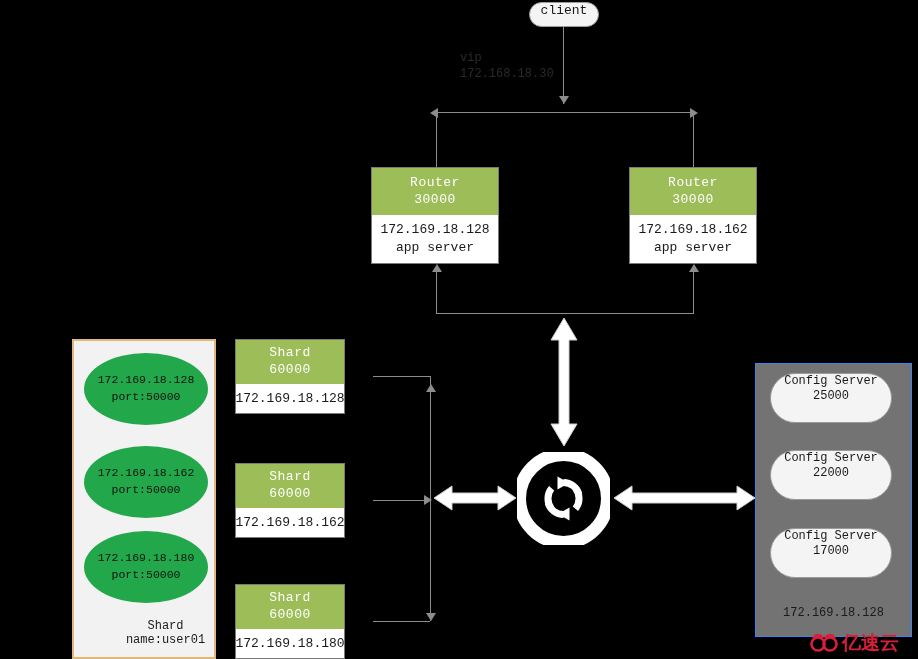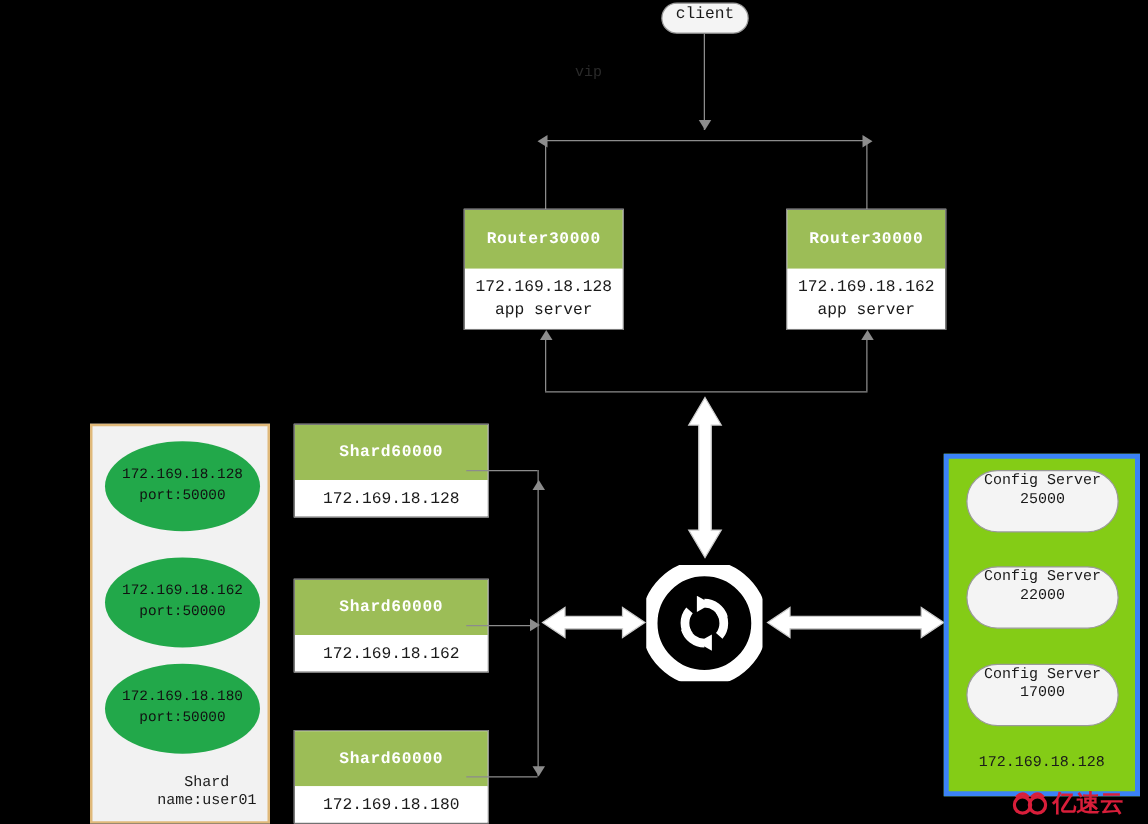--- a/index.html
+++ b/index.html
@@ -42,45 +42,45 @@
   .card {
     box-sizing: border-box;
     border: 1px solid #7a7a7a;
     background: #ffffff;
     display: flex;
     flex-direction: column;
   }
   .card-head {
     background: #9cbd57;
     color: #ffffff;
-    font-weight: bold;
-    text-align: center;
-    display: flex;
-    flex-direction: row;
+    font-weight: normal;
+    text-align: center;
+    display: flex;
+    flex-direction: column;
     align-items: center;
     justify-content: center;
     line-height: 1.3;
     letter-spacing: 0.5px;
   }
   .card-body {
     background: #ffffff;
     color: #1a1a1a;
     text-align: center;
     display: flex;
     flex-direction: column;
     align-items: center;
     justify-content: center;
     line-height: 1.35;
   }
 
   .router-card { width: 128px; height: 97px; font-size: 13px; }
   .router-card .card-head { height: 47px; font-size: 13px; }
   .router-card .card-body { flex: 1; font-size: 13px; }
 
-  .shard-card { width: 156px; height: 75px; }
+  .shard-card { width: 110px; height: 75px; }
   .shard-card .card-head { height: 44px; font-size: 13px; }
   .shard-card .card-body { flex: 1; font-size: 13px; }
 
   
   .panel-left {
     left: 72px; top: 339px; width: 144px; height: 320px;
     background: #f2f2f2;
     border: 2px solid #e0b97a;
     box-sizing: border-box;
   }
@@ -105,22 +105,22 @@
     left: 0; right: 0; bottom: 10px;
     text-align: center;
     color: #1a1a1a;
     font-size: 12px;
     margin-left: 43px;
   }
 
   
   .panel-right {
     left: 755px; top: 363px; width: 157px; height: 274px;
-    background: #84cc16;
-    border: 4px solid #3b82f6;
+    background: #737373;
+    border: 1px solid #3b82f6;
     box-sizing: border-box;
   }
   .cfg-pill {
     position: absolute;
     left: 14px;
     width: 122px;
     height: 50px;
     font-size: 12px;
     border-radius: 25px;
   }
@@ -172,20 +172,21 @@
 
   <div class="abs pill client-node">
     <span>client</span>
   </div>
 
   <div class="gline v" style="left:563px; top:27px; height:77px;"></div>
   <div class="garrow down" style="left:559px; top:96px;"></div>
 
   <div class="vip-label">
     <div>vip</div>
+    <div>172.168.18.30</div>
   </div>
 
   <div class="gline h" style="left:436px; top:112px; width:257px;"></div>
   <div class="garrow left" style="left:430px; top:108px;"></div>
   <div class="garrow right" style="left:690px; top:108px;"></div>
   <div class="gline v" style="left:436px; top:112px; height:56px;"></div>
   <div class="gline v" style="left:693px; top:112px; height:56px;"></div>
 
   <div class="abs card router-card" style="left:371px; top:167px;">
     <div class="card-head">

